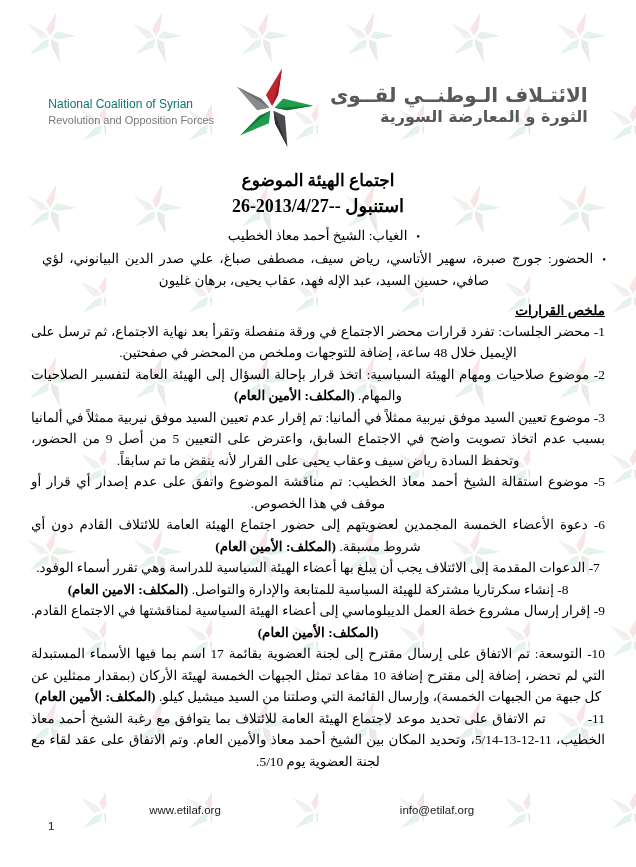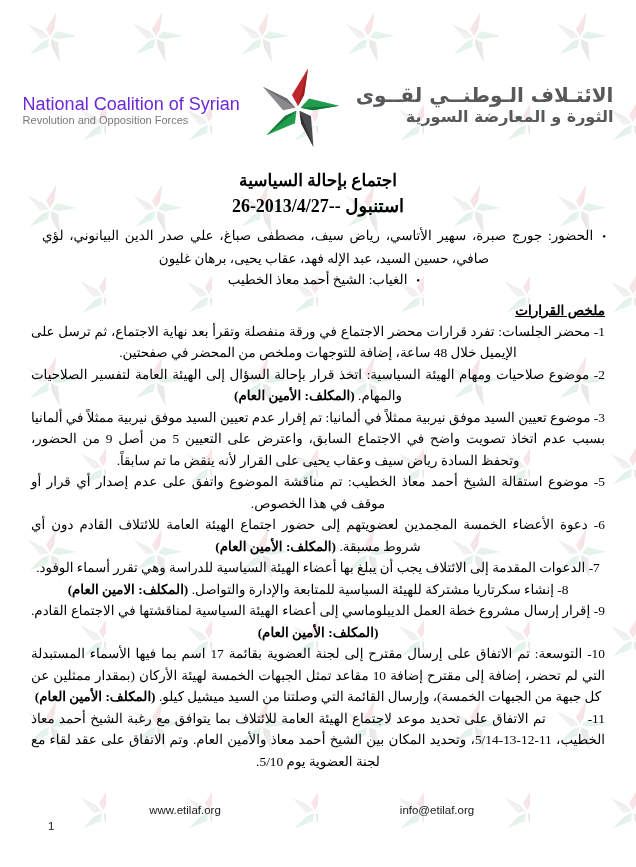--- a/index.html
+++ b/index.html
@@ -9,21 +9,21 @@
   }
   .watermark{position:absolute;inset:0;z-index:0;pointer-events:none;}
   .content{position:relative;z-index:1;}
 
   
   .header{display:flex;align-items:center;justify-content:center;gap:14px;margin-top:58px;height:96px;}
   .logo-ar{text-align:right;direction:rtl;color:#57585a;font-family:"DejaVu Sans","Liberation Sans",sans-serif;}
   .logo-ar .l1{font-size:20px;font-weight:bold;line-height:21px;}
   .logo-ar .l2{font-size:16px;font-weight:bold;line-height:21px;}
   .logo-en{text-align:left;direction:ltr;font-family:"Liberation Sans","DejaVu Sans",sans-serif;}
-  .logo-en .l1{font-size:18px;color:#6d28d9;line-height:18px;margin-top:10px;}
+  .logo-en .l1{font-size:12px;color:#0f766e;line-height:18px;margin-top:10px;}
   .logo-en .l2{font-size:11px;color:#77787b;line-height:15px;}
 
   
   .doc-title{text-align:center;font-weight:bold;font-size:17px;margin-top:16px;}
   .doc-date{text-align:center;direction:ltr;font-size:18px;font-weight:bold;margin-top:4px;}
 
   
   .attendance{margin:8px 30px 0 42px;}
   .att-item{font-size:13.4px;line-height:21.6px;text-align:justify;text-align-last:center;}
   .att-item .bullet{font-size:11px;margin-left:9px;}
@@ -90,26 +90,26 @@
           <polygon points="33.1,54.8 10.1,28.1 37.4,41.6 47.1,52.1" fill="#898a8d"></polygon>
           <polygon points="10.1,28.1 37.4,41.6 47.1,52.1" fill="#6c6d70"></polygon>
         </g>
       </svg>
       <div class="logo-en">
         <div class="l1">National Coalition of Syrian</div>
         <div class="l2">Revolution and Opposition Forces</div>
       </div>
     </div>
 
-    <div class="doc-title">اجتماع بإحالة السياسية</div>
+    <div class="doc-title">اجتماع الهيئة الموضوع</div>
     <div class="doc-date" dir="ltr">26-2013/4/27-- استنبول</div>
 
     <div class="attendance">
+        <div class="att-item"><span class="bullet">•</span><span>الغياب: الشيخ أحمد معاذ الخطيب</span></div>
         <div class="att-item"><span class="bullet">•</span><span>الحضور: جورج صبرة، سهير الأتاسي، رياض سيف، مصطفى صباغ، علي صدر الدين البيانوني، لؤي صافي، حسين السيد، عبد الإله فهد، عقاب يحيى، برهان غليون</span></div>
-        <div class="att-item"><span class="bullet">•</span><span>الغياب: الشيخ أحمد معاذ الخطيب</span></div>
       </div>
 
     <div class="dec-heading">ملخص القرارات</div>
     <div class="decisions">
         <div class="item"><span>1- محضر الجلسات: تفرد قرارات محضر الاجتماع في ورقة منفصلة وتقرأ بعد نهاية الاجتماع، ثم ترسل على الإيميل خلال 48 ساعة، إضافة للتوجهات وملخص من المحضر في صفحتين.</span></div>
         <div class="item"><span>2- موضوع صلاحيات ومهام الهيئة السياسية: اتخذ قرار بإحالة السؤال إلى الهيئة العامة لتفسير الصلاحيات والمهام. </span><span class="bold">(المكلف: الأمين العام)</span></div>
         <div class="item"><span>3- موضوع تعيين السيد موفق نيربية ممثلاً في ألمانيا: تم إقرار عدم تعيين السيد موفق نيربية ممثلاً في ألمانيا بسبب عدم اتخاذ تصويت واضح في الاجتماع السابق، واعترض على التعيين 5 من أصل 9 من الحضور، وتحفظ السادة رياض سيف وعقاب يحيى على القرار لأنه ينقض ما تم سابقاً.</span></div>
         <div class="item"><span>5- موضوع استقالة الشيخ أحمد معاذ الخطيب: تم مناقشة الموضوع واتفق على عدم إصدار أي قرار أو موقف في هذا الخصوص.</span></div>
         <div class="item"><span>6- دعوة الأعضاء الخمسة المجمدين لعضويتهم إلى حضور اجتماع الهيئة العامة للائتلاف القادم دون أي شروط مسبقة. </span><span class="bold">(المكلف: الأمين العام)</span></div>
         <div class="item"><span>7- الدعوات المقدمة إلى الائتلاف يجب أن يبلغ بها أعضاء الهيئة السياسية للدراسة وهي تقرر أسماء الوفود.</span></div>

